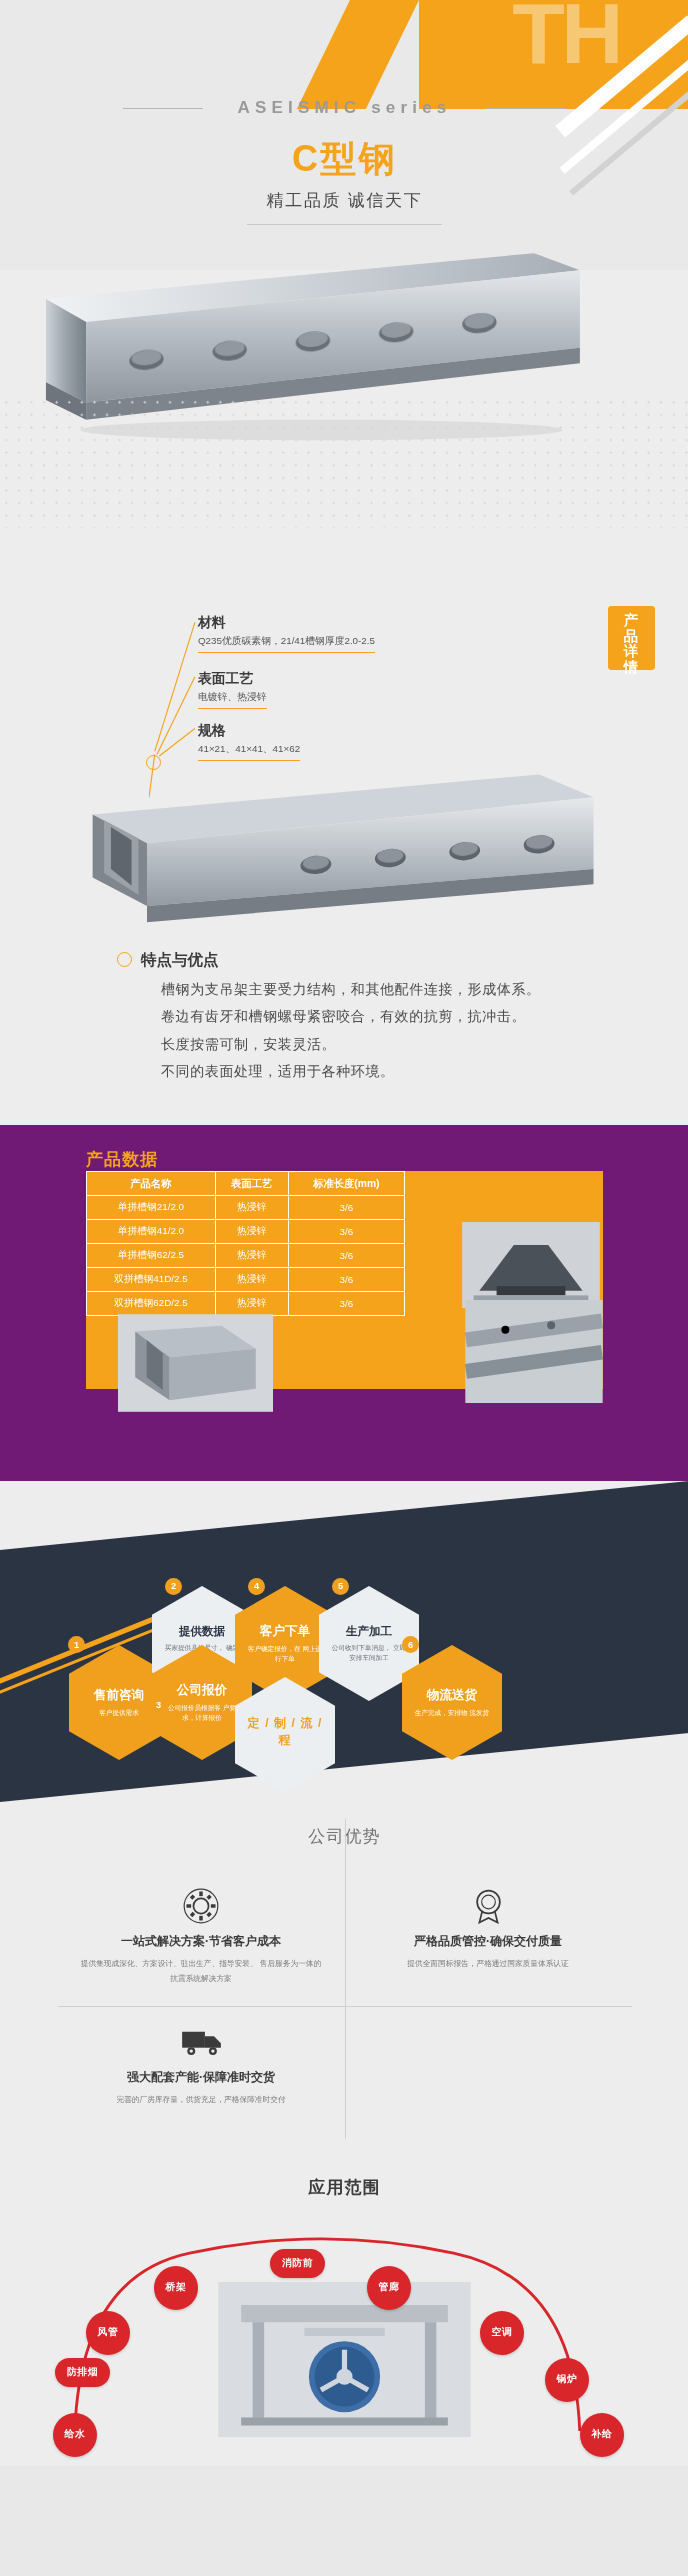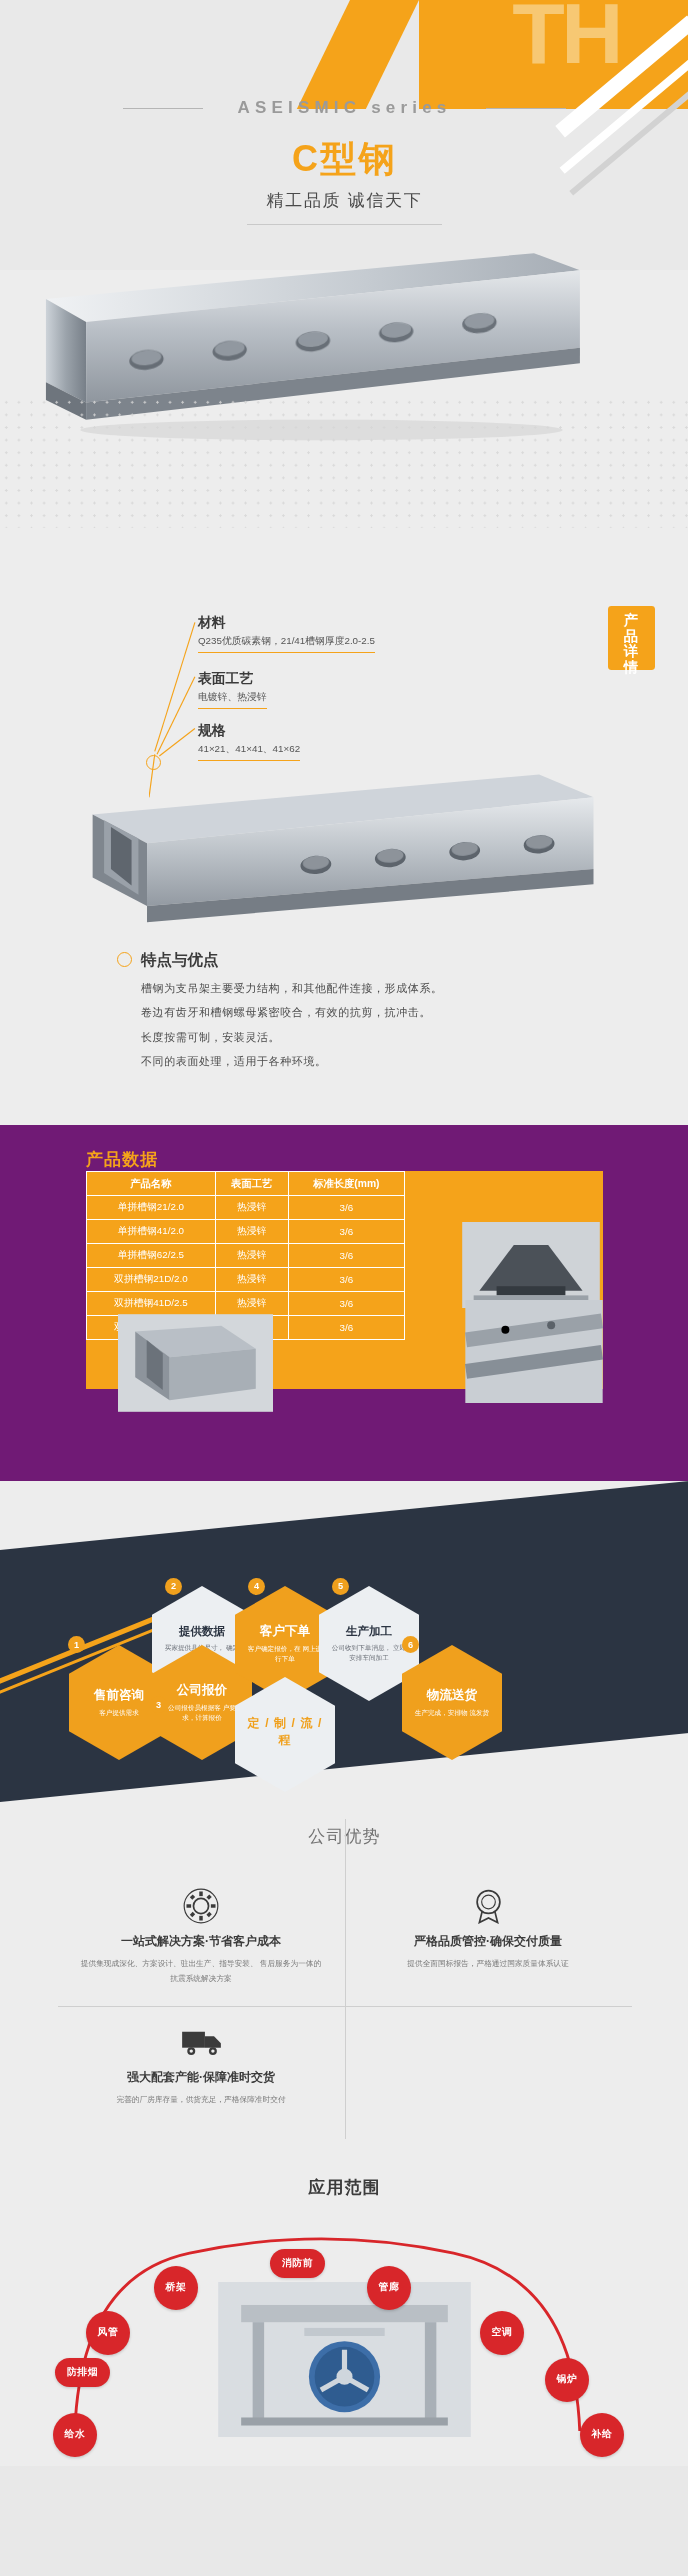--- a/index.html
+++ b/index.html
@@ -40,21 +40,21 @@
   .callout{position:absolute;left:198px;}
   .c1{top:40px;}
   .c2{top:96px;}
   .c3{top:148px;}
   .callout .ct{font-size:13.8px;font-weight:bold;color:#3b3b3b;margin-bottom:3.4px;}
   .callout .cd{font-size:9.8px;color:#555;border-bottom:1.1px solid #f5a31a;padding-bottom:3.4px;display:inline-block;}
   .ring{position:absolute;width:15px;height:15px;border:1.7px solid #f5a31a;border-radius:50%;background:transparent;}
   .prod-img2{position:absolute;top:189px;left:69px;width:551px;height:166px;}
   .points{position:absolute;top:376px;left:141px;}
   .points h3{font-size:15.5px;font-weight:bold;color:#3b3b3b;margin-bottom:10.3px;}
-  .points .pt{font-size:11px;color:#4b4b4b;margin-bottom:9.2px;letter-spacing:0.6px;}
+  .points .pt{font-size:14px;color:#4b4b4b;margin-bottom:9.2px;letter-spacing:0.6px;margin-left:20px;}
   .points-dot{position:absolute;left:-24px;top:2.3px;width:15px;height:15px;border:1.7px solid #f5a31a;border-radius:50%;}
 
   
   .datasec{position:relative;height:356px;background:#701a75;padding-top:23px;}
   .sec-title{font-size:17px;font-weight:bold;color:#f5a31a;margin-left:86px;letter-spacing:1.1px;}
   .tbl-wrap{position:relative;height:241px;}
   .tbl-bg{position:absolute;left:86px;top:0;width:517px;height:218px;background:#f5a31a;}
   table{position:absolute;left:86px;top:0;border-collapse:collapse;width:319px;}
   th,td{border:1.1px solid #fff;height:24px;font-size:9.8px;color:#fff;text-align:center;font-weight:normal;}
   th{font-weight:bold;font-size:10.3px;}
@@ -263,25 +263,20 @@
             <td>热浸锌</td>
             <td>3/6</td>
           </tr>
           <tr>
             <td>单拼槽钢41/2.0</td>
             <td>热浸锌</td>
             <td>3/6</td>
           </tr>
           <tr>
             <td>单拼槽钢62/2.5</td>
-            <td>热浸锌</td>
-            <td>3/6</td>
-          </tr>
-          <tr>
-            <td>双拼槽钢21D/2.0</td>
             <td>热浸锌</td>
             <td>3/6</td>
           </tr>
           <tr>
             <td>双拼槽钢41D/2.5</td>
             <td>热浸锌</td>
             <td>3/6</td>
           </tr>
           <tr>
             <td>双拼槽钢62D/2.5</td>

